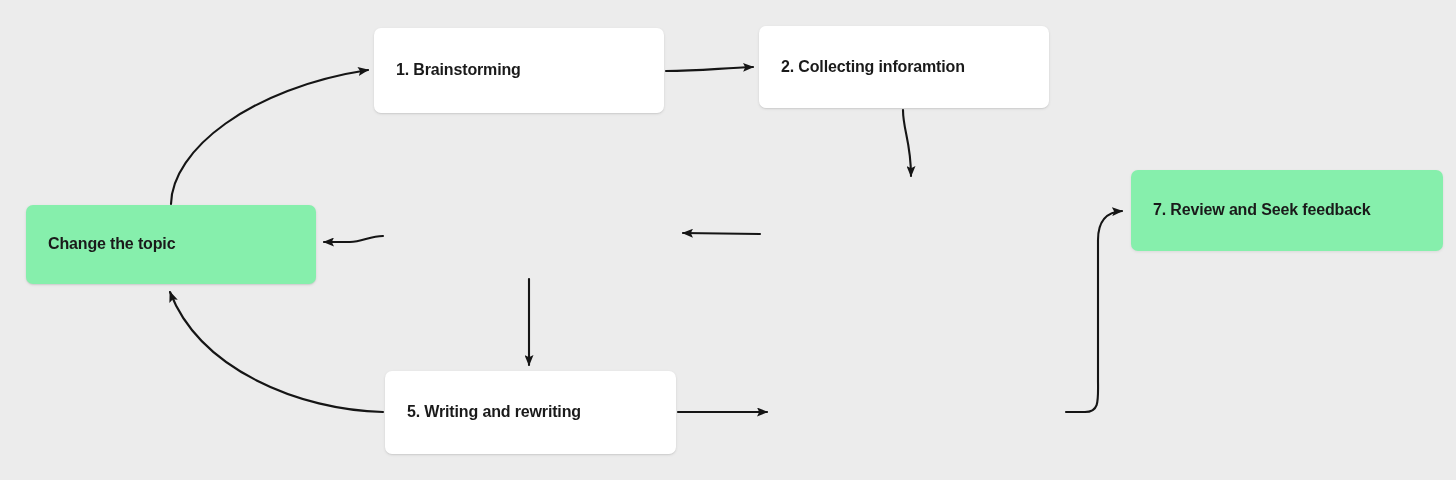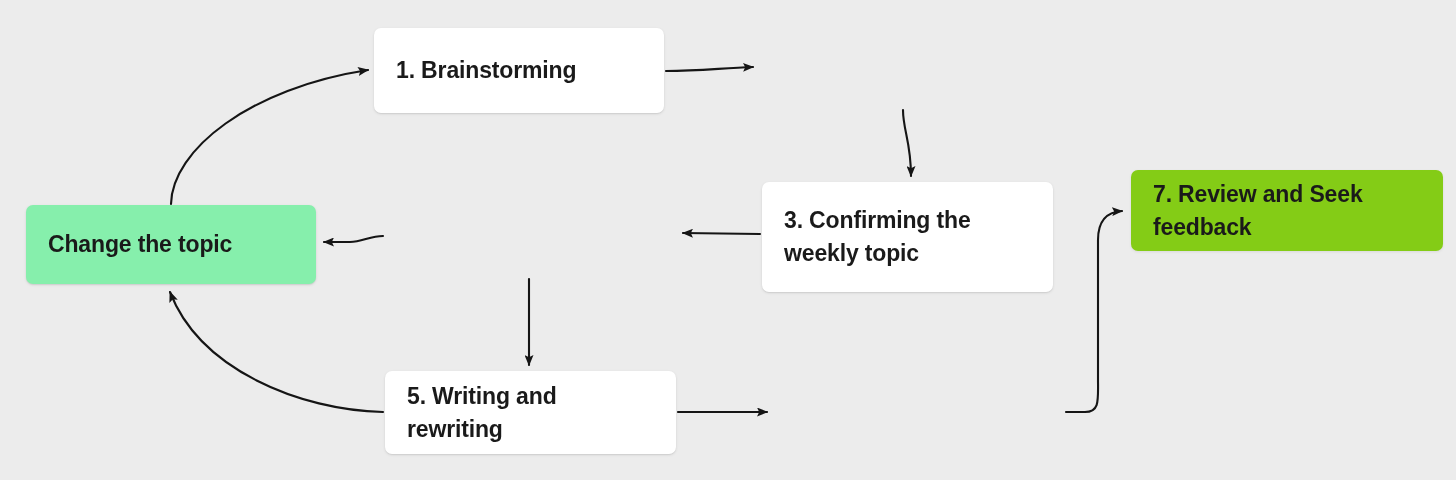--- a/index.html
+++ b/index.html
@@ -27,36 +27,36 @@
     height: 480px;
     pointer-events: none;
   }
   .node {
     position: absolute;
     box-sizing: border-box;
     display: flex;
     align-items: center;
     border-radius: 7px;
     padding: 0 22px;
-    font-size: 23px;
+    font-size: 16px;
     font-weight: bold;
     line-height: 1.42;
     color: #1a1a1a;
     letter-spacing: -0.15px;
   }
   .node.white {
     background: #ffffff;
     box-shadow: 0 1px 3px rgba(0,0,0,0.10), 0 1px 1px rgba(0,0,0,0.05);
   }
   .node.gray {
     background: #86efac;
     box-shadow: 0 1px 3px rgba(0,0,0,0.10), 0 1px 1px rgba(0,0,0,0.05);
   }
   .node.pink {
-    background: #84cc16;
+    background: #86efac;
     box-shadow: 0 1px 3px rgba(0,0,0,0.08);
   }
   .node-label {
     display: block;
     width: 100%;
   }
 </style>
 </head>
 <body>
 
@@ -92,24 +92,24 @@
   </svg>
 
   <div class="node gray" style="left:26px; top:205px; width:290px; height:79px;">
     <span class="node-label">Change the topic</span>
   </div>
 
   <div class="node white" style="left:374px; top:28px; width:290px; height:85px;">
     <span class="node-label">1. Brainstorming</span>
   </div>
 
+  <div class="node white" style="left:759px; top:26px; width:290px; height:82px;">
+    <span class="node-label">2. Collecting inforamtion</span>
+  </div>
 
-  <div class="node white" style="left:762px; top:182px; width:291px; height:110px;">
-    <span class="node-label">3. Confirming the weekly topic</span>
-  </div>
 
 
   <div class="node white" style="left:385px; top:371px; width:291px; height:83px;align-items:center;">
     <span class="node-label">5. Writing and rewriting</span>
   </div>
 
 
   <div class="node pink" style="left:1131px; top:170px; width:312px; height:81px;">
     <span class="node-label">7. Review and Seek feedback</span>
   </div>

